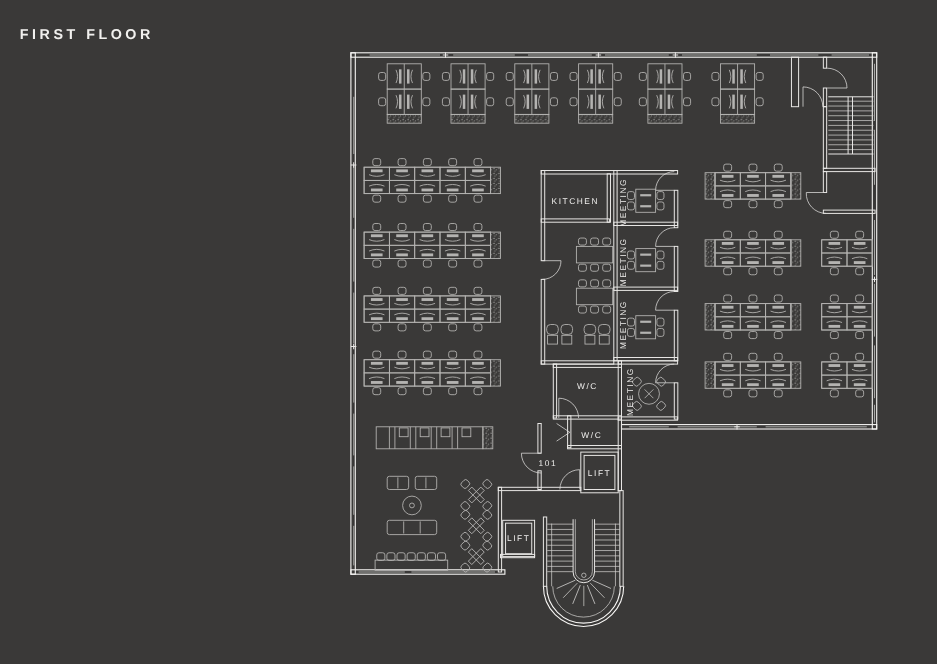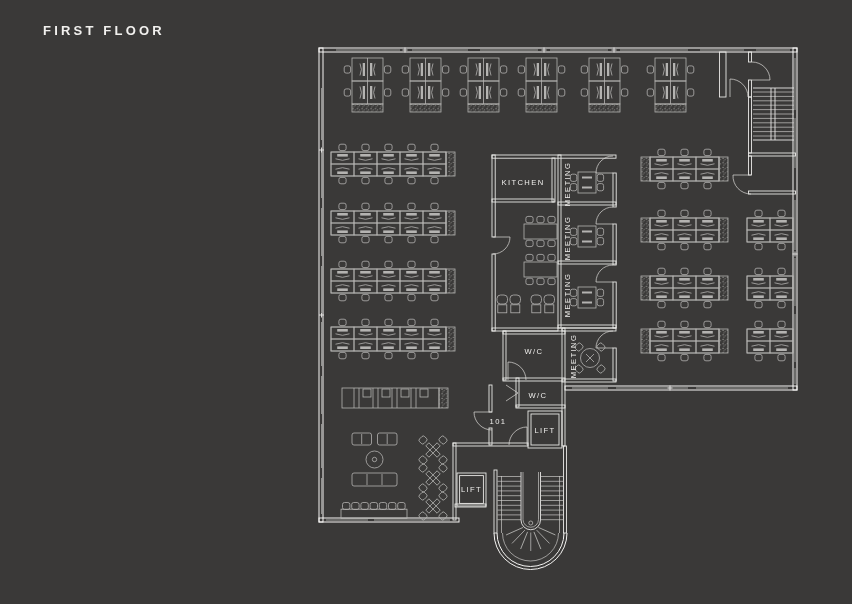--- a/index.html
+++ b/index.html
@@ -6,21 +6,20 @@
   body{
     width:852px;height:604px;overflow:hidden;
     background:#3a3938;
     font-family:"Liberation Sans",sans-serif;
     position:relative;
   }
   .page-title{
     position:absolute;left:18px;top:23px;
     color:#f1f0ee;font-size:13px;font-weight:bold;
     letter-spacing:3.2px;
-    margin-left:25px;
   }
   svg{position:absolute;left:0;top:0;}
   .ew{stroke:#f6f5f3;stroke-width:1;fill:none}
   .w{stroke:#e9e8e6;stroke-width:.9;fill:none}
   .f{stroke:#b4b3b1;stroke-width:.8;fill:none}
   .fill{fill:#b4b3b1;stroke:none}
   .win{stroke:#c9c8c6;stroke-width:.7;fill:none}
   .tr{stroke:#d3d2d0;stroke-width:.65;fill:none}
   .dr{stroke:#dcdbd9;stroke-width:.7;fill:none}
   .hatch{fill:url(#stip);stroke:#b4b3b1;stroke-width:.8}

